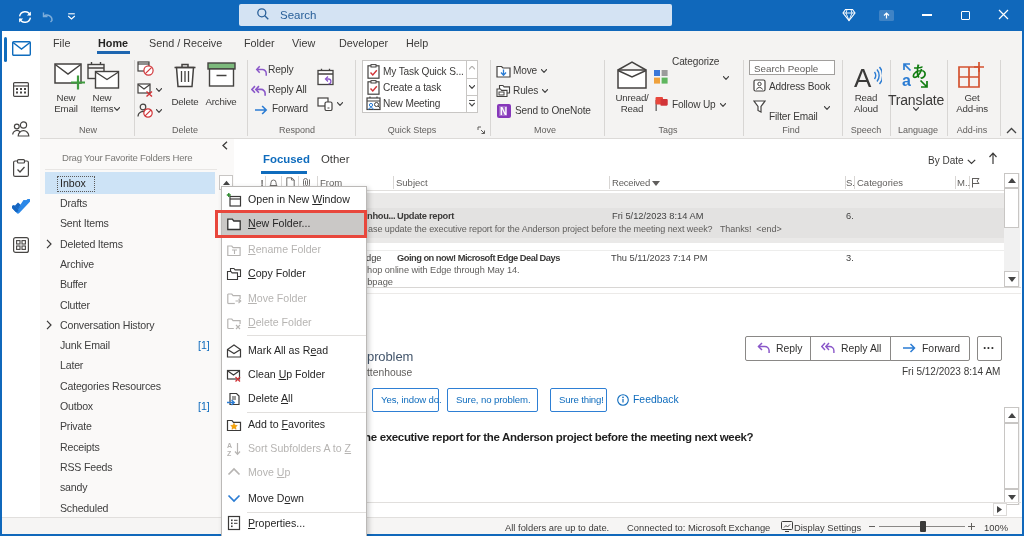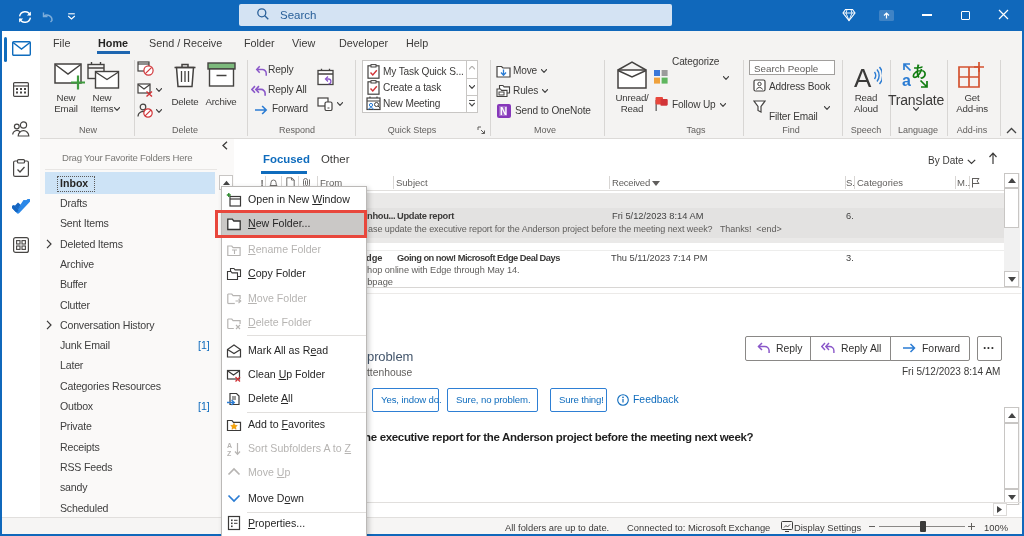--- a/index.html
+++ b/index.html
@@ -72,21 +72,21 @@
 <div class="ab" style="left:742.5px;top:60px;width:1px;height:76px;background:#d8d6d4"></div>
 <div class="ab" style="left:842px;top:60px;width:1px;height:76px;background:#d8d6d4"></div>
 <div class="ab" style="left:890px;top:60px;width:1px;height:76px;background:#d8d6d4"></div>
 <div class="ab" style="left:947px;top:60px;width:1px;height:76px;background:#d8d6d4"></div>
 <div class="ab" style="left:1000px;top:60px;width:1px;height:76px;background:#d8d6d4"></div>
 <div class="tx" style="left:88px;top:124.5px;font-size:9px;color:#605e5c;transform:translateX(-50%)">New</div>
 <div class="tx" style="left:185px;top:124.5px;font-size:9px;color:#605e5c;transform:translateX(-50%)">Delete</div>
 <div class="tx" style="left:297px;top:124.5px;font-size:9px;color:#605e5c;transform:translateX(-50%)">Respond</div>
 <div class="tx" style="left:412px;top:124.5px;font-size:9px;color:#605e5c;transform:translateX(-50%)">Quick Steps</div>
 <div class="tx" style="left:545px;top:124.5px;font-size:9px;color:#605e5c;transform:translateX(-50%)">Move</div>
-<div class="tx" style="left:696px;top:124.5px;font-size:9px;color:#605e5c;transform:translateX(-50%)">Tags</div>
+<div class="tx" style="left:668px;top:124.5px;font-size:9px;color:#605e5c;transform:translateX(-50%)">Tags</div>
 <div class="tx" style="left:791px;top:124.5px;font-size:9px;color:#605e5c;transform:translateX(-50%)">Find</div>
 <div class="tx" style="left:866px;top:124.5px;font-size:9px;color:#605e5c;transform:translateX(-50%)">Speech</div>
 <div class="tx" style="left:918px;top:124.5px;font-size:9px;color:#605e5c;transform:translateX(-50%)">Language</div>
 <div class="tx" style="left:972px;top:124.5px;font-size:9px;color:#605e5c;transform:translateX(-50%)">Add-ins</div>
 <svg class="ab" style="left:1006px;top:127px" width="11" height="7" viewBox="0 0 11 7">
       <path d="M1 6l4.5-4.5L10 6" fill="none" stroke="#444" stroke-width="1.3"></path>
     </svg>
 <svg class="ab" style="left:477px;top:126px" width="8" height="8" viewBox="0 0 8 8">
       <path d="M1 1v3M1 1h3M4 4l3.5 3.5M7.5 4.5v3h-3" fill="none" stroke="#605e5c" stroke-width="1"></path>
     </svg>
@@ -344,21 +344,21 @@
 
 <div class="ab" id="folders" style="left:40px;top:139px;width:194px;height:378px;background:#faf9f8"></div>
 <svg class="ab" style="left:221px;top:141px" width="8" height="9" viewBox="0 0 8 9">
     <path d="M6 .8L2 4.5l4 3.7" fill="none" stroke="#3b3a39" stroke-width="1.3"></path>
   </svg>
 <div class="tx" style="left:62px;top:152px;font-size:9.6px;letter-spacing:-.25px;color:#7a7976">Drag Your Favorite Folders Here</div>
 <div class="ab" style="left:45px;top:169px;width:172px;height:1px;background:#e8e6e4"></div>
 
 <div class="ab" style="left:45px;top:172px;width:170px;height:22px;background:#cde3f6"></div>
 <div class="ab" style="left:57px;top:175.5px;width:38px;height:16px;border:1px dotted #5a5a5a"></div>
-<div class="tx" style="left:60px;top:177px;font-size:10.6px;color:#252423;font-weight:bold">Inbox</div>
+<div class="tx" style="left:60px;top:177px;font-size:10.6px;color:#252423;font-weight:normal">Inbox</div>
 
 <div class="ab" style="left:219px;top:175px;width:14px;height:15px;background:#fff;border:1px solid #c8c6c4"></div>
 <svg class="ab" style="left:222.5px;top:180px" width="7" height="5" viewBox="0 0 7 5">
     <path d="M0 5l3.5-4.2L7 5z" fill="#444"></path>
   </svg>
 <div id="folderlist">
 <div class="tx" style="left:60px;top:197.0px;font-size:10.6px;letter-spacing:-.2px;color:#404040">Drafts</div>
 <div class="tx" style="left:60px;top:217.3px;font-size:10.6px;letter-spacing:-.2px;color:#404040">Sent Items</div>
 <svg class="ab" style="left:46px;top:239.1px" width="6" height="10" viewBox="0 0 6 10">
       <path d="M1 .8l4 4.2-4 4.2" fill="none" stroke="#3b3a39" stroke-width="1.2"></path>
@@ -437,21 +437,21 @@
 <div class="ab" style="left:234px;top:193px;width:770px;height:15px;background:#eae9e8"></div>
 <div class="ab" style="left:234px;top:208px;width:770px;height:30px;background:#e3e2e1"></div>
 <div class="ab" style="left:234px;top:238px;width:770px;height:5px;background:#eae9e8"></div>
 <div class="tx" style="left:367px;top:211px;font-size:9.3px;font-weight:600;letter-spacing:-.3px;color:#3b3a39">nhou...</div>
 <div class="tx" style="left:397px;top:211px;font-size:9.3px;font-weight:600;letter-spacing:-.3px;color:#3b3a39">Update report</div>
 <div class="tx" style="left:612px;top:211px;font-size:9.3px;color:#424242">Fri 5/12/2023 8:14 AM</div>
 <div class="tx" style="left:846px;top:211px;font-size:9.3px;color:#424242">6.</div>
 <div class="tx" style="left:368px;top:223.5px;font-size:9px;letter-spacing:-.06px;color:#5f5d5b">ase update the executive report for the Anderson project before the meeting next week?&nbsp;&nbsp;&nbsp;Thanks!&nbsp;&nbsp;&lt;end&gt;</div>
 <div class="ab" style="left:234px;top:249.5px;width:770px;height:1px;background:#ededec"></div>
 
-<div class="tx" style="left:366px;top:253px;font-size:9.3px;font-weight:700;color:#3b3a39">dge</div>
+<div class="tx" style="left:366px;top:253px;font-size:9.3px;font-weight:400;color:#3b3a39">dge</div>
 <div class="tx" style="left:397px;top:253px;font-size:9.3px;font-weight:600;letter-spacing:-.5px;color:#3b3a39">Going on now! Microsoft Edge Deal Days</div>
 <div class="tx" style="left:611px;top:253px;font-size:9.3px;color:#424242">Thu 5/11/2023 7:14 PM</div>
 <div class="tx" style="left:846px;top:253px;font-size:9.3px;color:#424242">3.</div>
 <div class="tx" style="left:361px;top:264.5px;font-size:9.2px;letter-spacing:-.05px;color:#5f5d5b">Shop online with Edge through May 14.</div>
 <div class="tx" style="left:362px;top:276.5px;font-size:9.3px;color:#5f5d5b">ebpage</div>
 <div class="ab" style="left:234px;top:287px;width:787px;height:1px;background:#d8d6d4"></div>
 
 <div class="ab" style="left:1004px;top:173px;width:16px;height:114px;background:#f1f1f1"></div>
 <div class="ab" style="left:1004px;top:173px;width:15px;height:15px;background:#fff;border:1px solid #c8c6c4"></div>
 <svg class="ab" style="left:1008px;top:177px" width="8" height="6" viewBox="0 0 8 6">

